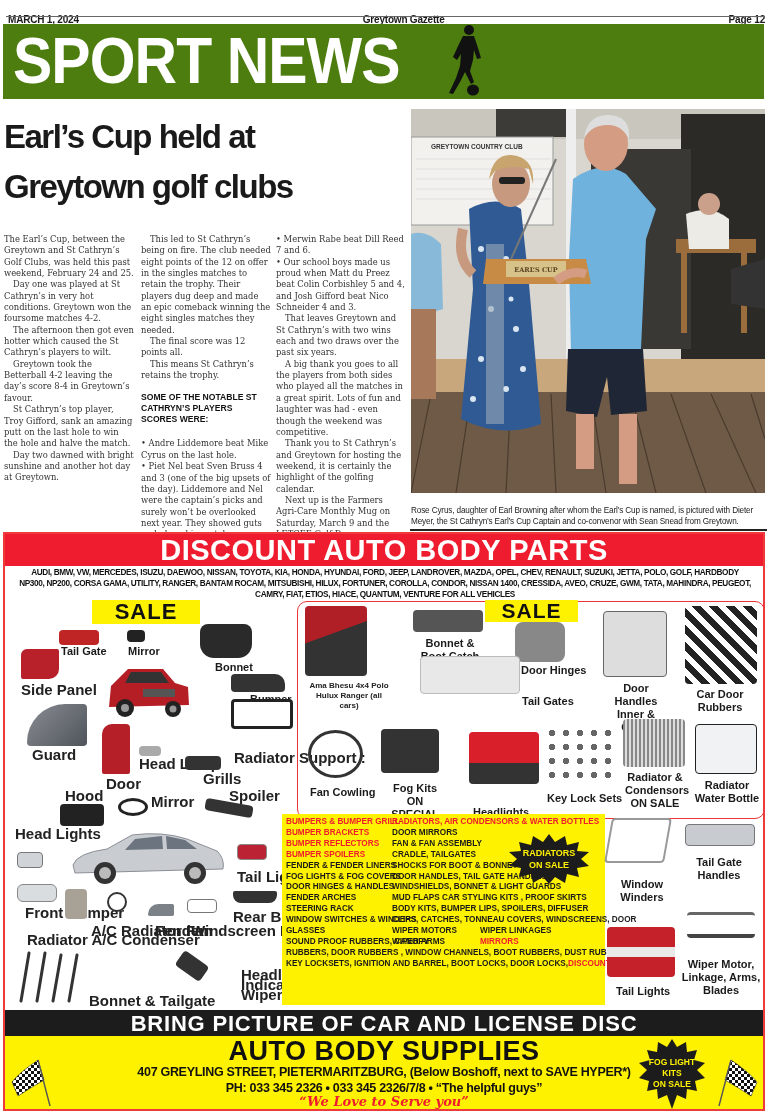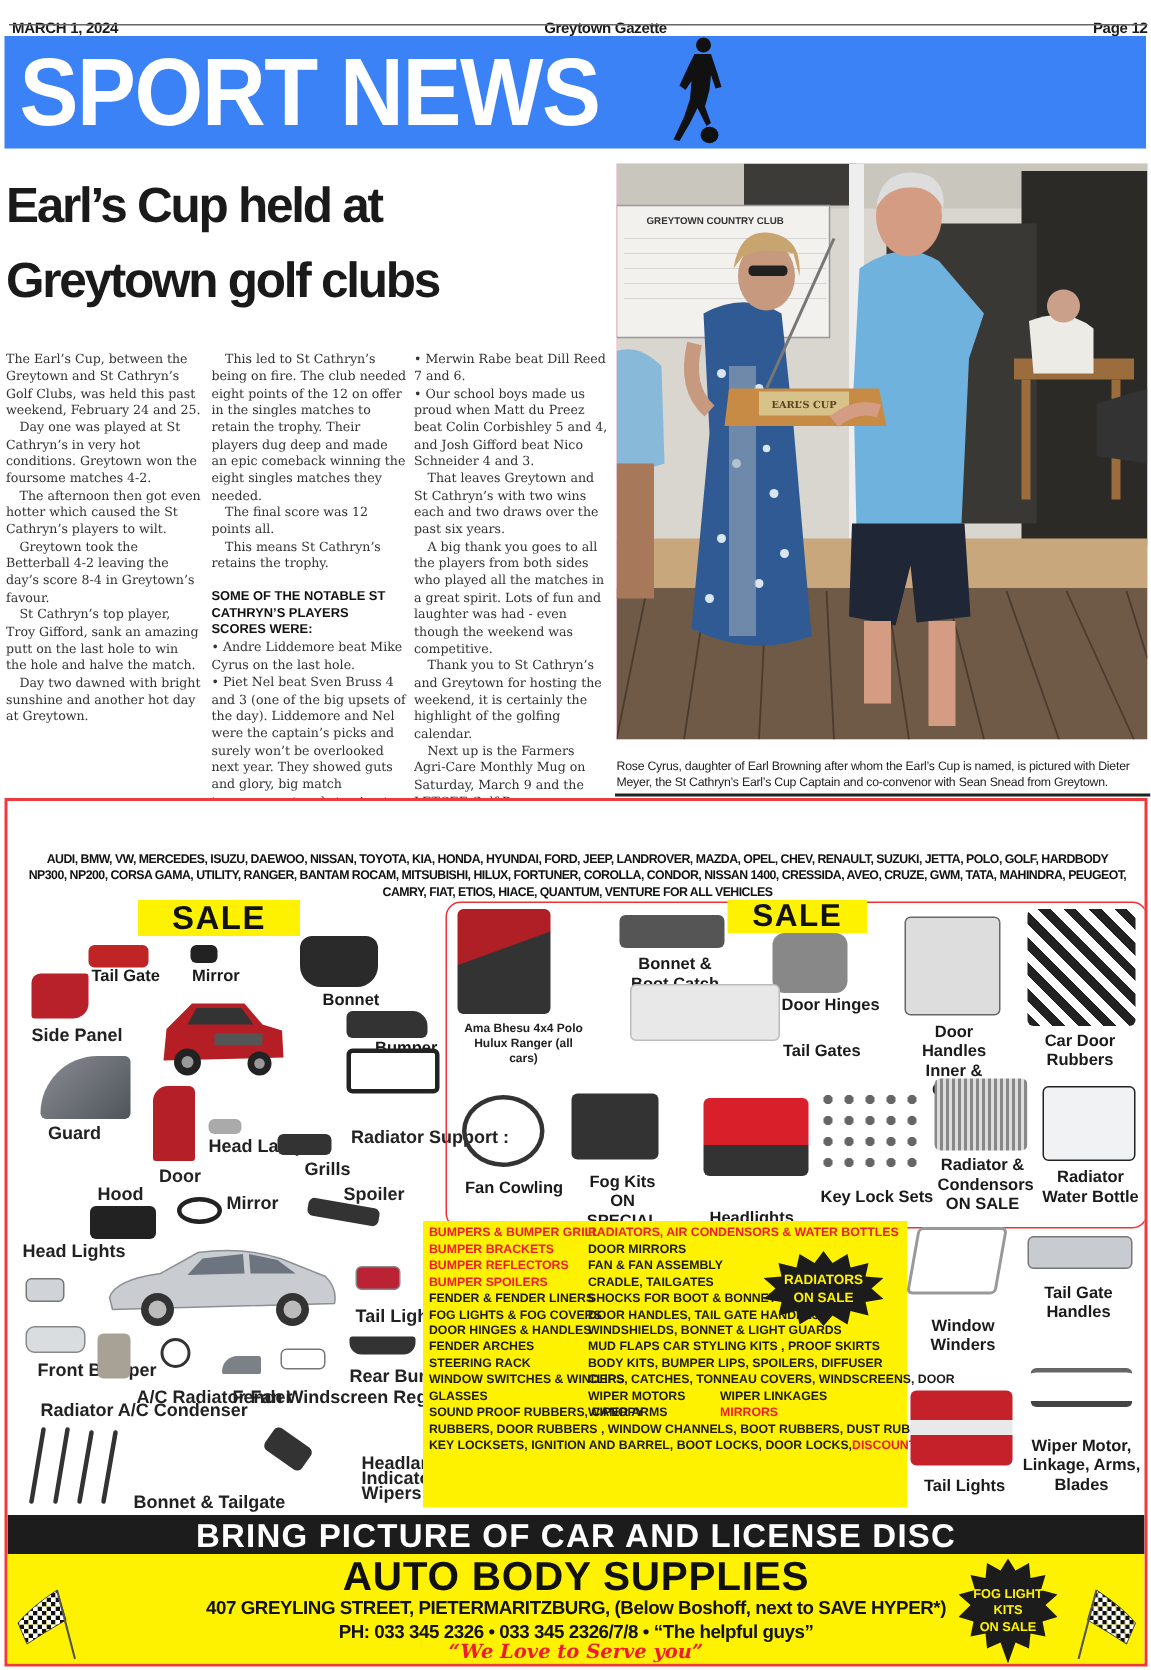--- a/index.html
+++ b/index.html
@@ -2,38 +2,38 @@
 <html><head>
 <meta charset="utf-8">
 <style>
 *{box-sizing:border-box;margin:0;padding:0}
 html,body{width:767px;height:1113px;background:#fff;overflow:hidden}
 body{position:relative;font-family:"Liberation Sans",sans-serif;color:#1a1a1a}
 .abs{position:absolute}
 
 .topbar{left:8px;top:12px;width:757px;height:14px;display:flex;justify-content:space-between;align-items:center;font-size:10px;font-weight:bold;font-family:"Liberation Sans Narrow","Liberation Sans",sans-serif;letter-spacing:-0.2px}
 .topline{left:6px;top:16px;width:759px;height:1px;background:#666}
-.banner{left:3px;top:24px;width:761px;height:75px;background:#3b82f6}
+.banner{left:3px;top:24px;width:761px;height:75px;background:#4d7c0f}
 .banner-title{position:absolute;left:10px;top:2px;font-size:64px;font-weight:bold;color:#fff;letter-spacing:-1px;line-height:70px;font-family:"Liberation Sans",sans-serif;transform:scaleX(0.92);transform-origin:left}
 .player{position:absolute;left:440px;top:0px}
 
 .headline{left:4px;top:112px;width:405px;font-size:33px;font-weight:bold;line-height:50px;letter-spacing:-1.5px;color:#1a1a1a}
 .col{top:234px;width:130px;font-family:"DejaVu Serif","Liberation Serif",serif;font-size:8.4px;line-height:11.35px;color:#333}
 .col p{text-indent:9px}
 .col p.noind{text-indent:0}
-.subhead{font-family:"Liberation Sans",sans-serif;font-weight:bold;font-size:8.6px;line-height:11px;color:#111;margin-top:11px;margin-bottom:1px}
+.subhead{font-family:"Liberation Sans",sans-serif;font-weight:bold;font-size:8.6px;line-height:11px;color:#111;margin-top:11px;margin-bottom:13px}
 .photo{left:411px;top:109px;width:354px;height:384px;overflow:hidden;background:#f9a8d4}
 .caption{left:411px;top:505px;width:356px;font-size:8.2px;line-height:11px;color:#222;letter-spacing:-0.15px}
 .sep1{left:410px;top:529px;width:357px;height:1.5px;background:#222}
 
 .ad{left:3px;top:532px;width:762px;height:579px;border:2px solid #ee3a3a;background:#fff;overflow:hidden}
 .ad-title{position:absolute;left:0;top:0;width:758px;height:32px;background:#ee1c2e;color:#fff;font-size:29px;font-weight:bold;text-align:center;line-height:33px;letter-spacing:0.5px}
 .brands{position:absolute;left:6px;top:33px;width:748px;font-size:8.4px;line-height:11px;text-align:center;font-weight:bold;font-family:"Liberation Sans Narrow","Liberation Sans",sans-serif;letter-spacing:-0.35px;color:#111;transform:scaleX(0.98)}
 .sale{position:absolute;background:#fff200;color:#111;font-weight:bold;font-size:22px;line-height:24px;text-align:center;letter-spacing:1px}
-.lbl{position:absolute;font-weight:bold;font-size:12px;color:#222;line-height:10px;text-align:center;white-space:nowrap;font-family:"Liberation Sans Narrow","Liberation Sans",sans-serif}
+.lbl{position:absolute;font-weight:bold;font-size:15px;color:#222;line-height:10px;text-align:center;white-space:nowrap;font-family:"Liberation Sans Narrow","Liberation Sans",sans-serif}
 .lbl.big{font-size:11px;line-height:13px;color:#1a1a1a}
 .part{position:absolute;border-radius:4px}
 .redbox{position:absolute;left:292px;top:67px;width:468px;height:218px;border:1.5px solid #e33;border-radius:10px}
 .yellowlist{position:absolute;left:277px;top:280px;width:323px;height:191px;background:#fff200;font-family:"Liberation Sans Narrow","Liberation Sans",sans-serif;font-size:8.2px;line-height:10.9px;font-weight:bold;color:#1a1a1a;padding:3px 0 0 4px}
 .yl-row{display:flex;white-space:nowrap}
 .yl-row .c1{width:106px}
 .red{color:#ee1c2e}
 .starburst{position:absolute}
 .bring{position:absolute;left:0;top:476px;width:758px;height:26px;background:#1c1c1c;color:#fff;font-weight:bold;font-size:22px;text-align:center;line-height:27px;letter-spacing:0.8px}
 .footer{position:absolute;left:0;top:502px;width:758px;height:75px;background:#fff200}
@@ -159,20 +159,21 @@
     <rect x="95" y="152" width="60" height="16" fill="#d7c38a"></rect>
     <text x="125" y="163" font-size="6.5" text-anchor="middle" font-weight="bold" fill="#5a4220" font-family="DejaVu Serif, serif">EARL’S CUP</text>
     <path d="M100 150 L145 50" stroke="#777" stroke-width="2"></path>
     <path d="M145 172 Q160 160 175 165" stroke="#d49c82" stroke-width="9" fill="none"></path>
   </svg>
 </div>
 <div class="abs caption">Rose Cyrus, daughter of Earl Browning after whom the Earl’s Cup is named, is pictured with Dieter Meyer, the St Cathryn’s Earl’s Cup Captain and co-convenor with Sean Snead from Greytown.</div>
 <div class="abs sep1"></div>
 
 <div class="abs ad">
+  <div class="ad-title">DISCOUNT AUTO BODY PARTS</div>
   <div class="brands">AUDI, BMW, VW, MERCEDES, ISUZU, DAEWOO, NISSAN, TOYOTA, KIA, HONDA, HYUNDAI, FORD, JEEP, LANDROVER, MAZDA, OPEL, CHEV, RENAULT, SUZUKI, JETTA, POLO, GOLF, HARDBODY  NP300, NP200, CORSA GAMA, UTILITY, RANGER, BANTAM ROCAM, MITSUBISHI, HILUX, FORTUNER, COROLLA, CONDOR, NISSAN 1400, CRESSIDA, AVEO, CRUZE, GWM, TATA, MAHINDRA, PEUGEOT, CAMRY, FIAT, ETIOS, HIACE, QUANTUM, VENTURE FOR ALL VEHICLES</div>
 
   <div class="sale" style="left:87px;top:66px;width:108px;height:24px">SALE</div>
 
   <div class="part" style="left:54px;top:96px;width:40px;height:15px;background:#c02525"></div>
   <div class="lbl big" style="left:56px;top:111px">Tail Gate</div>
   <div class="part" style="left:122px;top:96px;width:18px;height:12px;background:#222"></div>
   <div class="lbl big" style="left:123px;top:111px">Mirror</div>
   <div class="part" style="left:195px;top:90px;width:52px;height:34px;background:#2a2a2a;border-radius:8px 8px 14px 14px"></div>
   <div class="lbl big" style="left:210px;top:127px">Bonnet</div>

